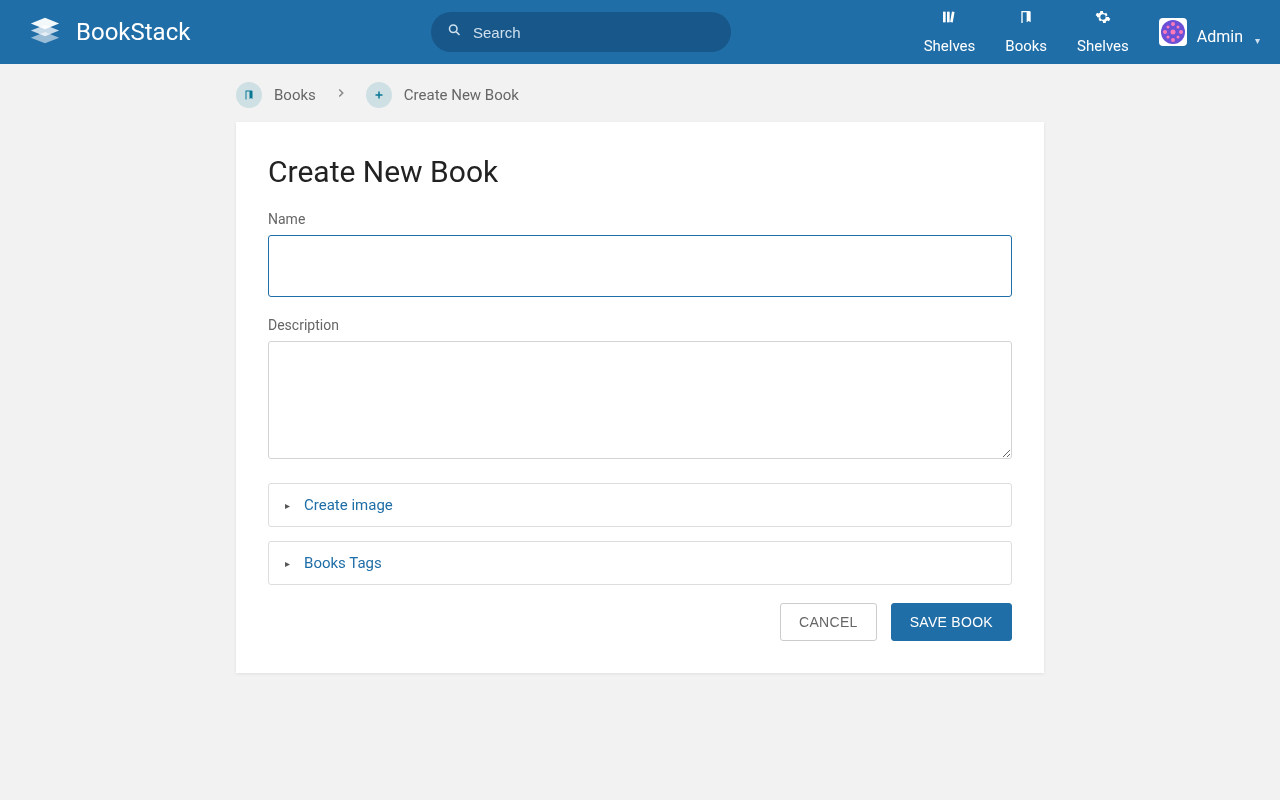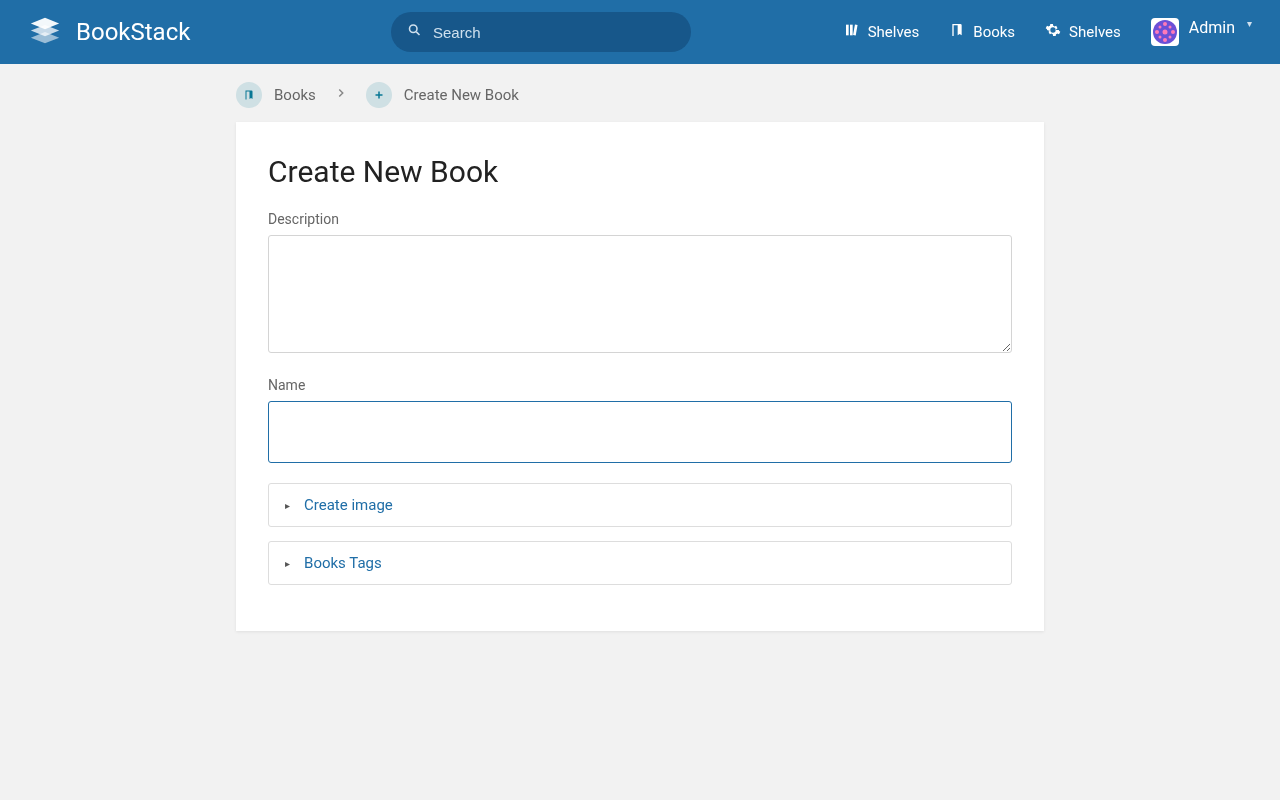--- a/index.html
+++ b/index.html
@@ -11,21 +11,21 @@
     height: 800px;
     overflow: hidden;
   }
 
   
   .header {
     background: #206ea7;
     height: 64px;
     display: flex;
     align-items: center;
-    padding: 0 28px 0 28px;
+    padding: 0 20px 0 28px;
     color: #fff;
   }
   .logo-area {
     display: flex;
     align-items: center;
     gap: 14px;
     cursor: pointer;
   }
   .logo-icon {
     width: 34px;
@@ -68,25 +68,26 @@
     align-items: center;
     gap: 30px;
   }
   .nav-item {
     display: flex;
     align-items: center;
     gap: 8px;
     color: #fff;
     font-size: 15px;
     cursor: pointer;
+    flex-direction: column;
   }
   .nav-item svg { width: 16px; height: 16px; }
   .user-chip {
     display: flex;
-    align-items: flex-start;
+    align-items: flex-end;
     gap: 10px;
     cursor: pointer;
   }
   .avatar {
     width: 28px;
     height: 28px;
     border-radius: 4px;
   }
   .caret {
     font-size: 10px;
@@ -308,32 +309,36 @@
         </svg>
     </span>
     <span>Create New Book</span>
   </div>
 </div>
 
 <main class="card">
   <h1 class="page-title">Create New Book</h1>
 
   <div class="field-block">
+    <label class="field-label">Name</label>
+    <input class="text-input" type="text" autofocus="" value="" style="">
+  </div>
+
+  <div class="field-block">
     <label class="field-label">Description</label>
     <textarea class="textarea" style=""></textarea>
-  </div>
-
-  <div class="field-block">
-    <label class="field-label">Name</label>
-    <input class="text-input" type="text" autofocus="" value="" style="">
   </div>
 
   <div class="collapse">
     <span class="tri">▸</span>
     <span>Create image</span>
   </div>
 
   <div class="collapse">
     <span class="tri">▸</span>
     <span>Books Tags</span>
   </div>
 
+  <div class="form-actions">
+    <button class="btn btn-secondary">CANCEL</button>
+    <button class="btn btn-primary">SAVE BOOK</button>
+  </div>
 </main>
 
 </body></html>

